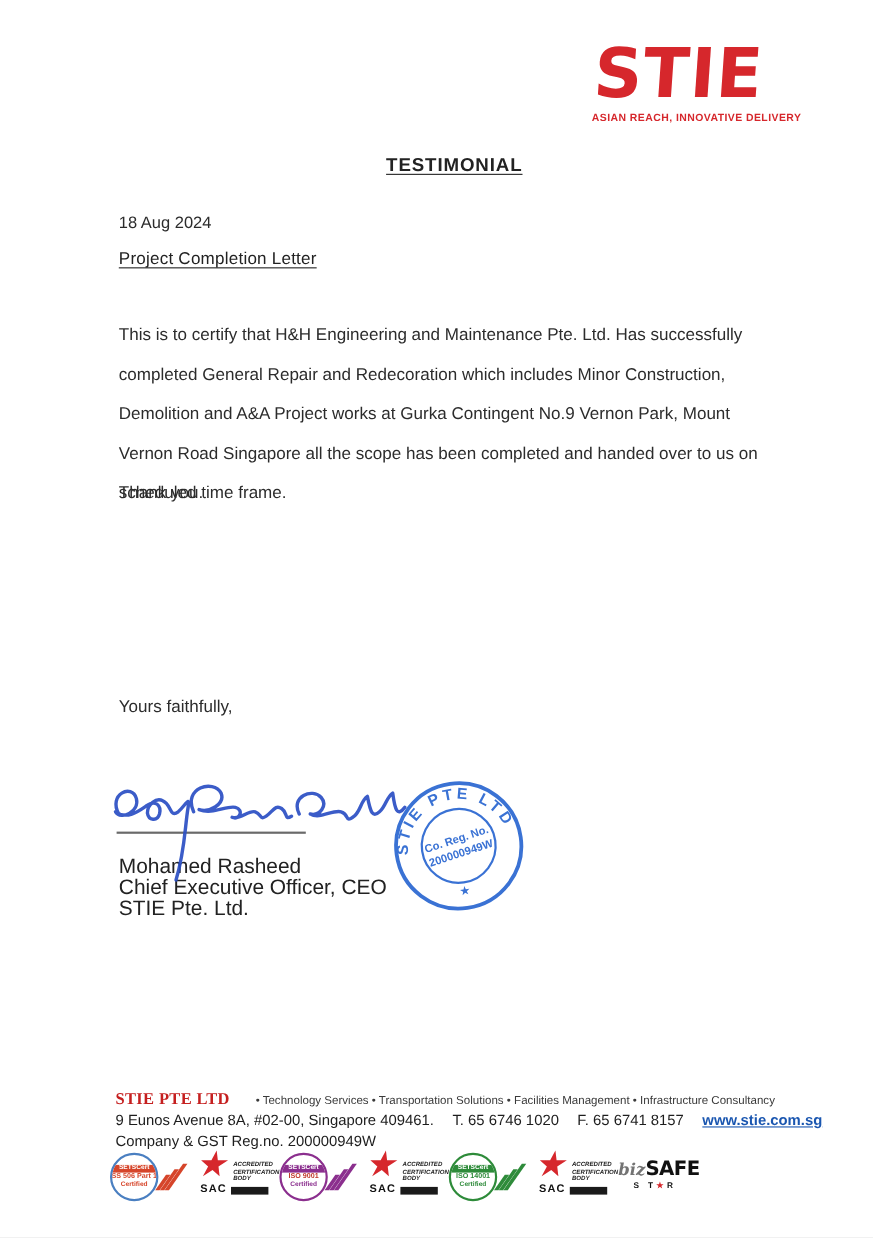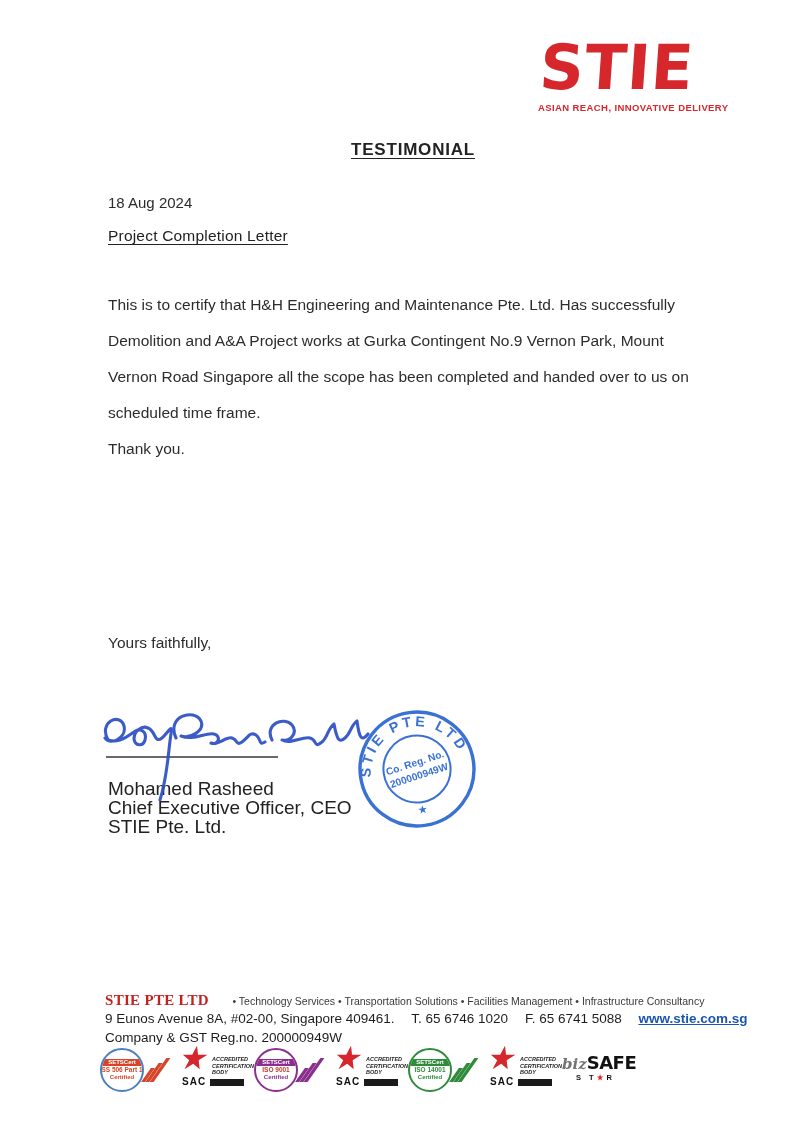--- a/index.html
+++ b/index.html
@@ -87,20 +87,21 @@
 
   <div class="doc-title">
     <span>TESTIMONIAL</span>
   </div>
 
   <div class="date-line">18 Aug 2024</div>
   <div class="subject-line">Project Completion Letter</div>
 
   <div class="body-para">
     <div class="line">This is to certify that H&amp;H Engineering and Maintenance Pte. Ltd. Has successfully</div>
+    <div class="line">completed General Repair and Redecoration which includes Minor Construction,</div>
     <div class="line">Demolition and A&amp;A Project works at Gurka Contingent No.9 Vernon Park, Mount</div>
     <div class="line">Vernon Road Singapore all the scope has been completed and handed over to us on</div>
     <div class="line">scheduled time frame.</div>
   </div>
   <div class="thanks-line">Thank you.</div>
   <div class="closing-line">Yours faithfully,</div>
 
   <svg class="signature-svg" width="278" height="125" viewBox="0 0 278 125">
     <g fill="none" stroke="#2b4fc4" stroke-width="3.1" stroke-linecap="round" stroke-linejoin="round" opacity="0.92">
       <path d="M 12,52 C 2,34 24,24 28,38 C 31,50 14,58 9,50 C 20,58 32,48 38,44 C 45,39 51,44 49,52 C 47,59 39,58 38,51 C 38,43 46,37 52,40 C 60,43 58,56 66,50 C 72,45 77,34 75,46 C 72,64 72,86 64,112"></path>
@@ -132,21 +133,21 @@
     <text x="60" y="104" font-size="11" fill="#2563d0" text-anchor="middle">★</text>
   </svg>
 
   <div class="footer-line1">
     <span class="footer-company" style="color:#c51f1f">STIE PTE LTD</span>
     <span class="footer-services">• Technology Services • Transportation Solutions • Facilities Management • Infrastructure Consultancy</span>
   </div>
   <div class="footer-line2">
     <span>9 Eunos Avenue 8A, #02-00, Singapore 409461.</span>
     <span class="sp">T. 65 6746 1020</span>
-    <span class="sp">F. 65 6741 5088</span>
+    <span class="sp">F. 65 6741 8157</span>
     <span class="sp footer-website" style="color:#1a56b0">www.stie.com.sg</span>
   </div>
   <div class="footer-line3">Company &amp; GST Reg.no. 200000949W</div>
 
   <div class="badges">
 
     <div class="seal">
       <div class="seal-circle" style="border-color:#4a7fc1">
         <div class="seal-top" style="background:#d6452a">SETSCert</div>
         <div class="seal-main" style="color:#d6452a">SS 506 Part 1</div>

